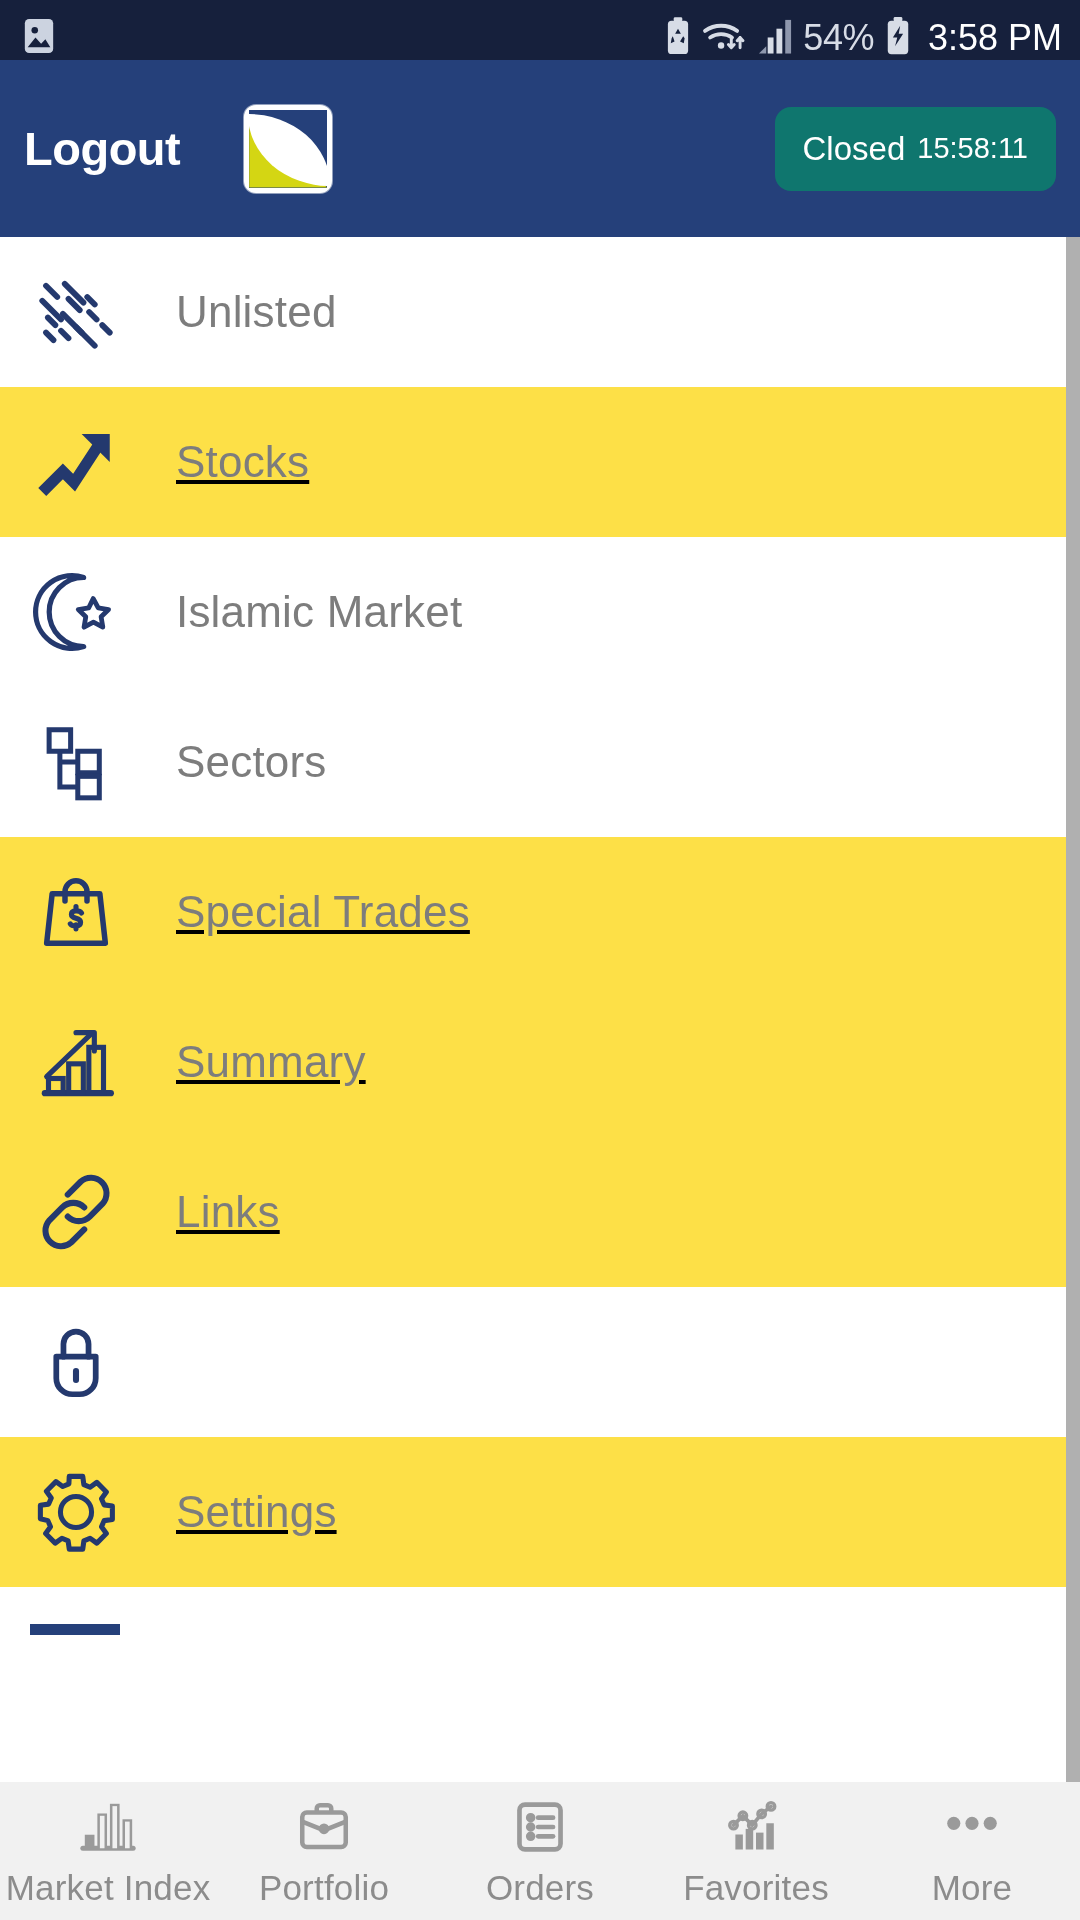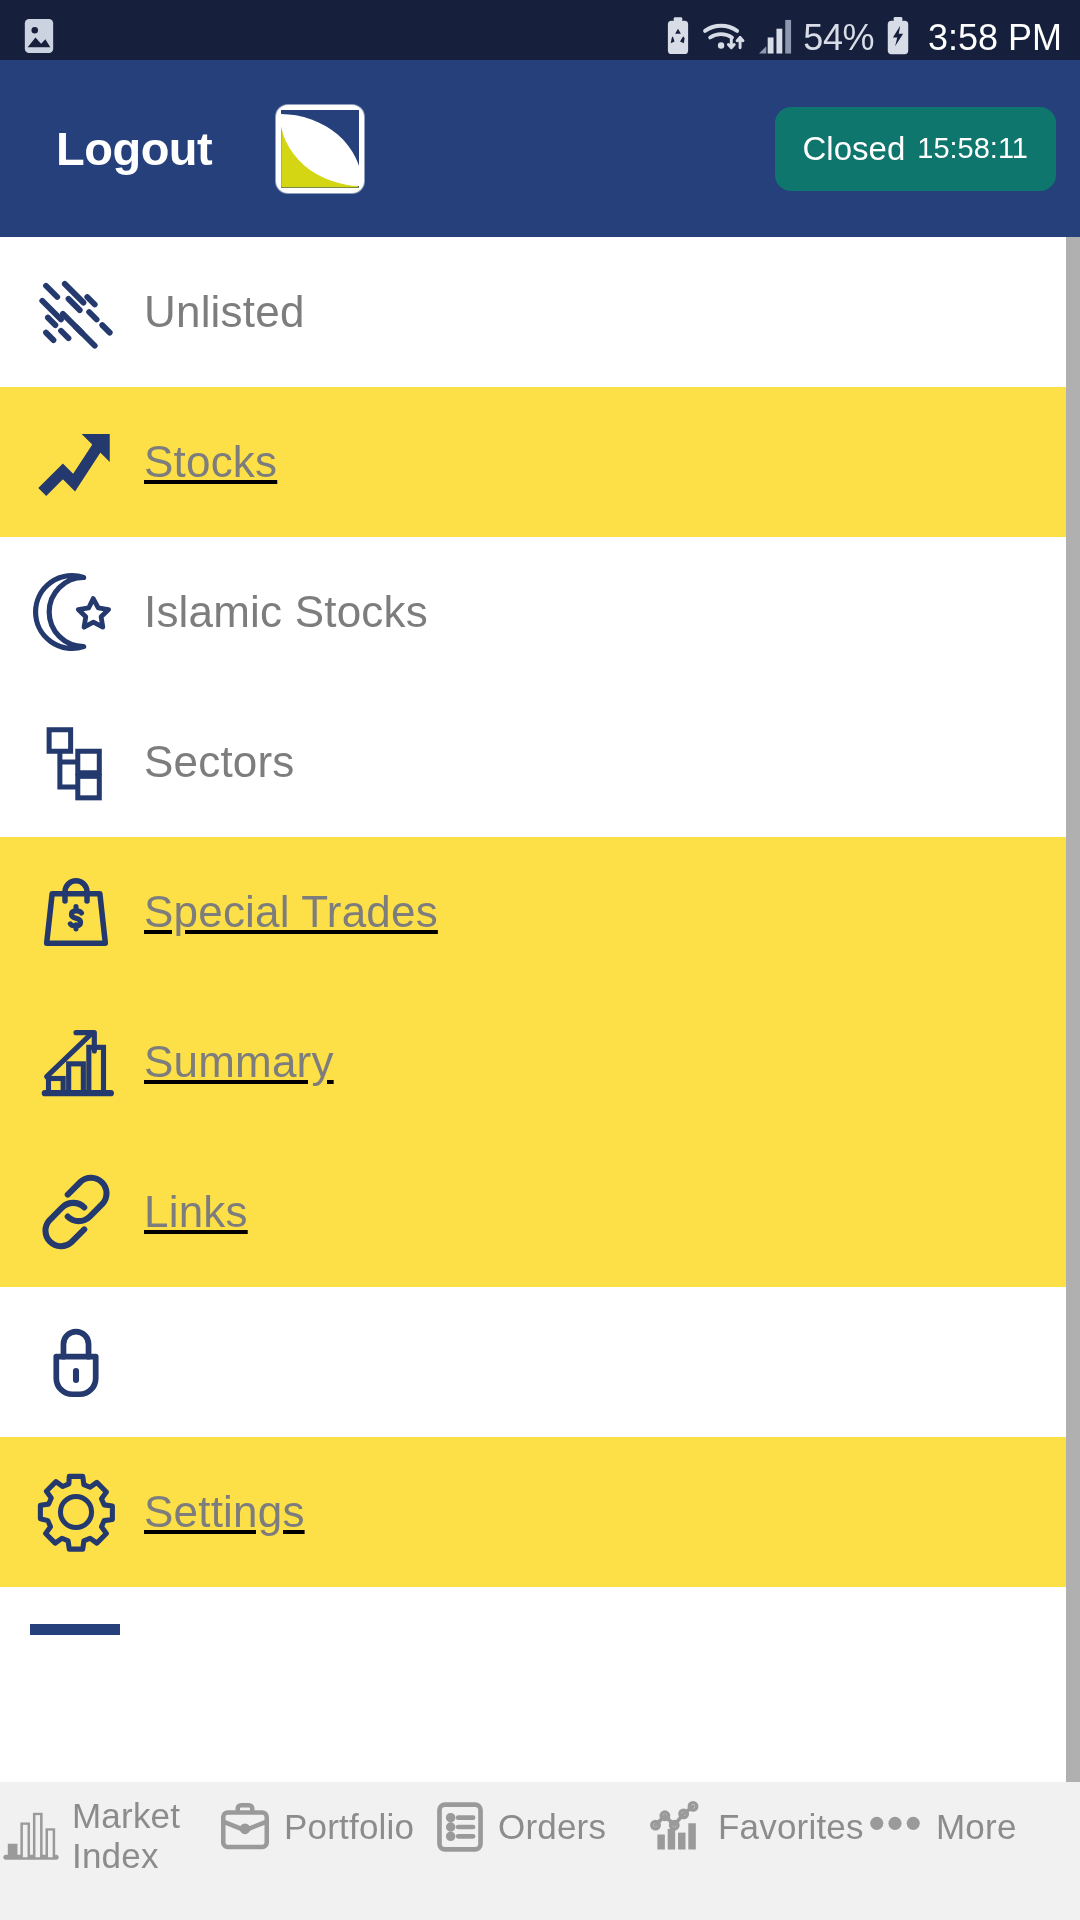--- a/index.html
+++ b/index.html
@@ -19,21 +19,21 @@
   }
   .sb-left { display:flex; align-items:center; gap:12px; }
   .sb-right { margin-left:auto; display:flex; align-items:center; gap:10px; }
   .sb-pct { font-size:36px; font-weight:400; color:#d7dce6; letter-spacing:-0.5px; }
   .sb-time { font-size:36px; font-weight:400; color:#ffffff; letter-spacing:0px; padding-left:6px;}
   .ico { display:block; }
 
   
   .header {
     flex:0 0 177px; background:#25407a;
-    display:flex; align-items:center; padding:0 24px 0 56px;
+    display:flex; align-items:center; padding:0 24px 0 24px;
     position:relative;
   }
   .logout-text {
     color:#ffffff; font-size:47px; font-weight:700; letter-spacing:-0.5px;
   }
   .brand-logo {
     width:88px; height:88px; margin-left:64px;
     border-radius:12px; background:#ffffff;
     padding:5px; position:relative; overflow:hidden;
     box-shadow:0 0 0 1px rgba(255,255,255,.5);
@@ -65,21 +65,21 @@
   .menu-row {
     height:150px; display:flex; align-items:center;
     padding-left:28px; background:#ffffff;
   }
   .menu-row.alt { background:#fde047;text-decoration:underline; }
   .menu-icon {
     width:96px; height:96px; flex:0 0 96px;
     display:flex; align-items:center; justify-content:center;
   }
   .menu-label {
-    margin-left:20px; font-size:44px; color:#7d7d7d; font-weight:400;
+    margin-left:52px; font-size:44px; color:#7d7d7d; font-weight:400;
     letter-spacing:0.2px; white-space:nowrap;
   }
   .scrollbar-track {
     position:absolute; right:0; top:0; width:14px; height:100%;
   }
   .scrollbar-thumb {
     position:absolute; right:0; top:0; width:14px; height:100%;
     background:#b0b0b0;
   }
   .tab-indicator {
@@ -87,21 +87,21 @@
     background:#25407a;
   }
   .menu-tail { height:48px; background:#ffffff; position:relative; }
 
   
   .bottomnav {
     flex:0 0 138px; background:#f1f1f1; display:flex;
     align-items:flex-start; padding-top:14px;
   }
   .nav-item {
-    flex:1 1 0; display:flex; flex-direction:row;
+    flex:1 1 0; display:flex; flex-direction:column;
     align-items:center; gap:10px;
   }
   .nav-icon { height:62px; display:flex; align-items:center; justify-content:center; }
   .nav-label { font-size:35px; color:#8c8c8c; font-weight:400; letter-spacing:0.2px; }
 </style>
 </head>
 <body>
 
 <div id="app">
 
@@ -198,21 +198,21 @@
       <span class="menu-label">Stocks</span>
     </div>
 
     <div class="menu-row">
       <span class="menu-icon">
         <svg width="92" height="92" viewBox="0 0 48 48">
           <path d="M28 6a19 19 0 1 0 0 36 15 15 0 0 1 0-36z" fill="none" stroke="#24396e" stroke-width="2.7" stroke-linejoin="round"></path>
           <path d="M33 17l2.6 4.9 5.4.8-3.9 3.8.9 5.4-4.9-2.6-4.9 2.6.9-5.4-3.9-3.8 5.4-.8z" fill="none" stroke="#24396e" stroke-width="2.5" stroke-linejoin="round"></path>
         </svg>
       </span>
-      <span class="menu-label">Islamic Stocks</span>
+      <span class="menu-label">Islamic Market</span>
     </div>
 
     <div class="menu-row">
       <span class="menu-icon">
         <svg width="86" height="86" viewBox="0 0 48 48" stroke="#24396e" stroke-width="2.8" fill="none">
           <rect x="9" y="6" width="12" height="12"></rect>
           <rect x="25" y="18" width="12" height="12"></rect>
           <rect x="25" y="32" width="12" height="12"></rect>
           <path d="M15 18v20h10M15 24h10" stroke-linecap="butt"></path>
         </svg>

